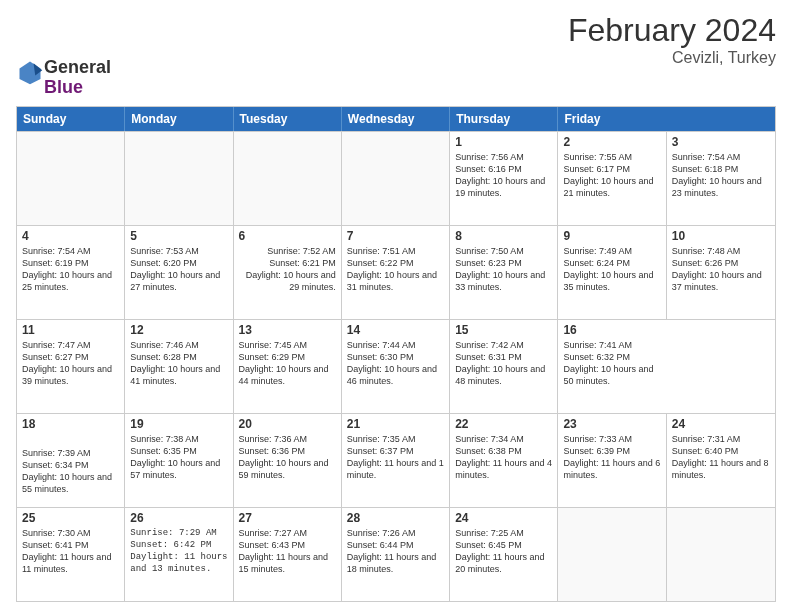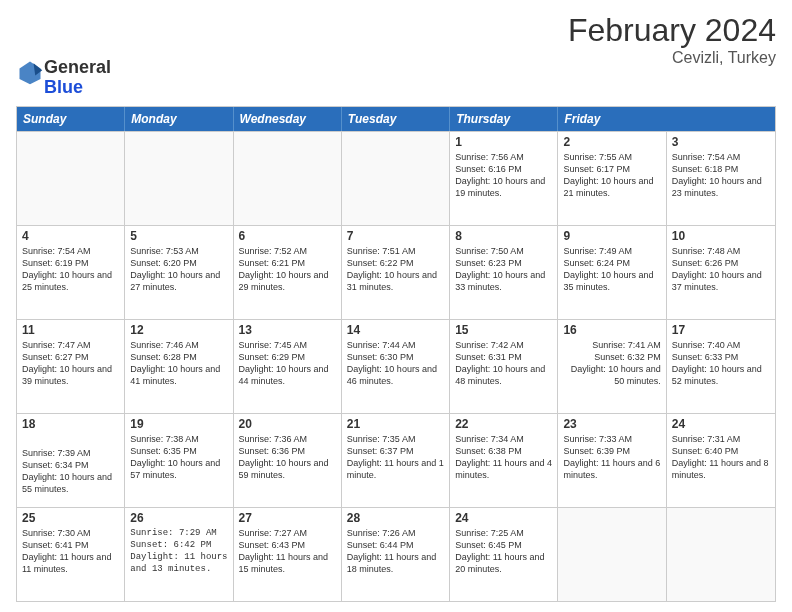--- a/index.html
+++ b/index.html
@@ -27,21 +27,21 @@
       display: flex;
       align-items: flex-start;
       margin-top: 46px;
     }
     .logo-text {
       font-size: 18px;
       font-weight: bold;
       line-height: 1.1;
     }
     .logo-general { color: #333; }
-    .logo-blue { color: #1d4ed8; }
+    .logo-blue { color: #701a75; }
     .logo-icon {
       width: 28px;
       height: 28px;
     }
     .title-block {
       text-align: right;
     }
     .main-title {
       font-size: 32px;
       font-weight: normal;
@@ -62,21 +62,20 @@
       grid-template-columns: repeat(7, 1fr);
       background: #2a6ebb;
     }
     .cal-header-cell {
       color: #fff;
       font-size: 12px;
       font-weight: bold;
       padding: 5px 6px;
       text-align: left;
       border-right: 1px solid #5590cc;
-      font-style: italic;
     }
     .cal-header-cell:last-child { border-right: none; }
     .cal-body {
       display: flex;
       flex-direction: column;
       flex: 1;
     }
     .cal-row {
       display: grid;
       grid-template-columns: repeat(7, 1fr);
@@ -124,22 +123,22 @@
     <div class="title-block">
       <div class="main-title">February 2024</div>
       <div class="subtitle">Cevizli, Turkey</div>
     </div>
   </div>
 
   <div class="calendar">
     <div class="cal-header-row">
     <div class="cal-header-cell">Sunday</div>
         <div class="cal-header-cell">Monday</div>
+        <div class="cal-header-cell">Tuesday</div>
         <div class="cal-header-cell">Wednesday</div>
-        <div class="cal-header-cell">Tuesday</div>
         <div class="cal-header-cell">Thursday</div>
         <div class="cal-header-cell">Friday</div>
       </div>
     <div class="cal-body">
     <div class="cal-row">
           <div class="cal-cell empty"></div>
           <div class="cal-cell empty"></div>
           <div class="cal-cell empty"></div>
           <div class="cal-cell empty"></div>
           <div class="cal-cell">
@@ -169,21 +168,21 @@
 Daylight: 10 hours and 25 minutes.</div>
           </div>
           <div class="cal-cell">
             <div class="day-number">5</div>
             <div class="cell-info" style="white-space: pre-line;">Sunrise: 7:53 AM
 Sunset: 6:20 PM
 Daylight: 10 hours and 27 minutes.</div>
           </div>
           <div class="cal-cell">
             <div class="day-number">6</div>
-            <div class="cell-info" style="white-space: pre-line;">Sunrise: 7:52 AM
+            <div class="cell-info" style="white-space: pre-line; text-align: right;">Sunrise: 7:52 AM
 Sunset: 6:21 PM
 Daylight: 10 hours and 29 minutes.</div>
           </div>
           <div class="cal-cell">
             <div class="day-number">7</div>
             <div class="cell-info" style="white-space: pre-line;">Sunrise: 7:51 AM
 Sunset: 6:22 PM
 Daylight: 10 hours and 31 minutes.</div>
           </div>
           <div class="cal-cell">
@@ -231,29 +230,23 @@
 Daylight: 10 hours and 46 minutes.</div>
           </div>
           <div class="cal-cell">
             <div class="day-number">15</div>
             <div class="cell-info" style="white-space: pre-line;">Sunrise: 7:42 AM
 Sunset: 6:31 PM
 Daylight: 10 hours and 48 minutes.</div>
           </div>
           <div class="cal-cell">
             <div class="day-number">16</div>
-            <div class="cell-info" style="white-space: pre-line; text-align: right;">Sunrise: 7:41 AM
+            <div class="cell-info" style="white-space: pre-line;">Sunrise: 7:41 AM
 Sunset: 6:32 PM
 Daylight: 10 hours and 50 minutes.</div>
-          </div>
-          <div class="cal-cell">
-            <div class="day-number">17</div>
-            <div class="cell-info" style="white-space: pre-line;">Sunrise: 7:40 AM
-Sunset: 6:33 PM
-Daylight: 10 hours and 52 minutes.</div>
           </div>
         </div>
         <div class="cal-row">
           <div class="cal-cell">
             <div class="day-number">18</div>
             <div class="cell-info" style="white-space: pre-line; margin-top: 16px;">Sunrise: 7:39 AM
 Sunset: 6:34 PM
 Daylight: 10 hours and 55 minutes.</div>
           </div>
           <div class="cal-cell">

